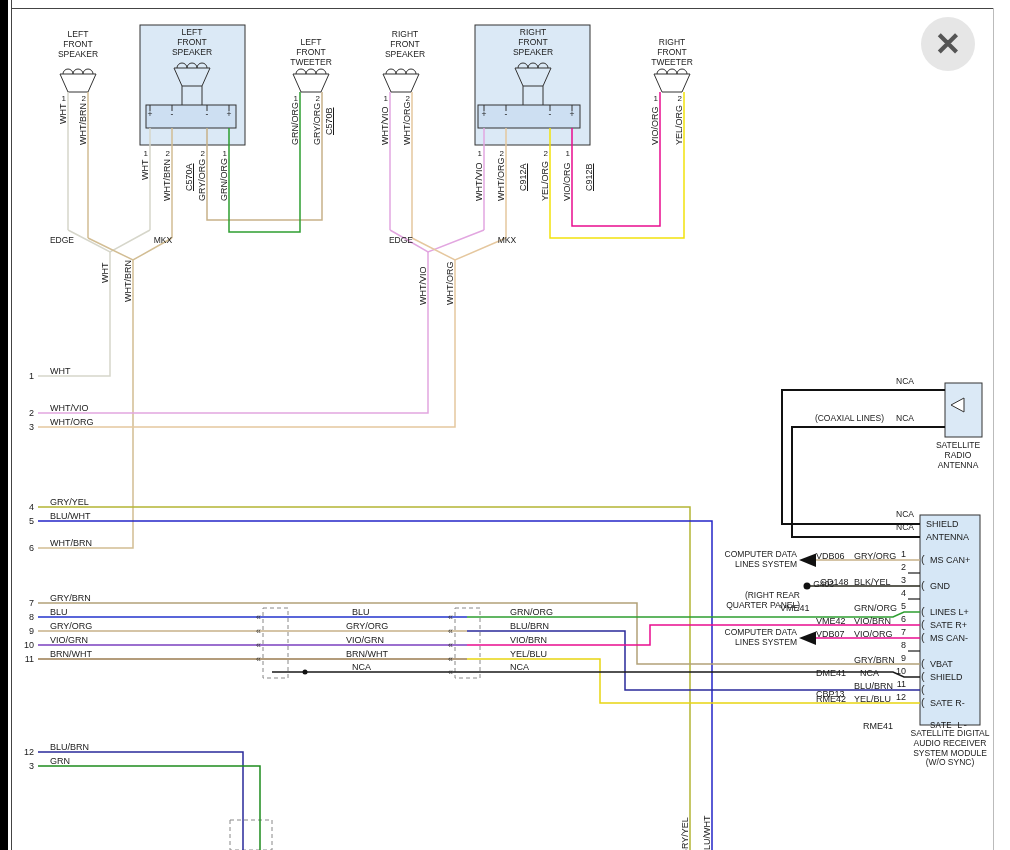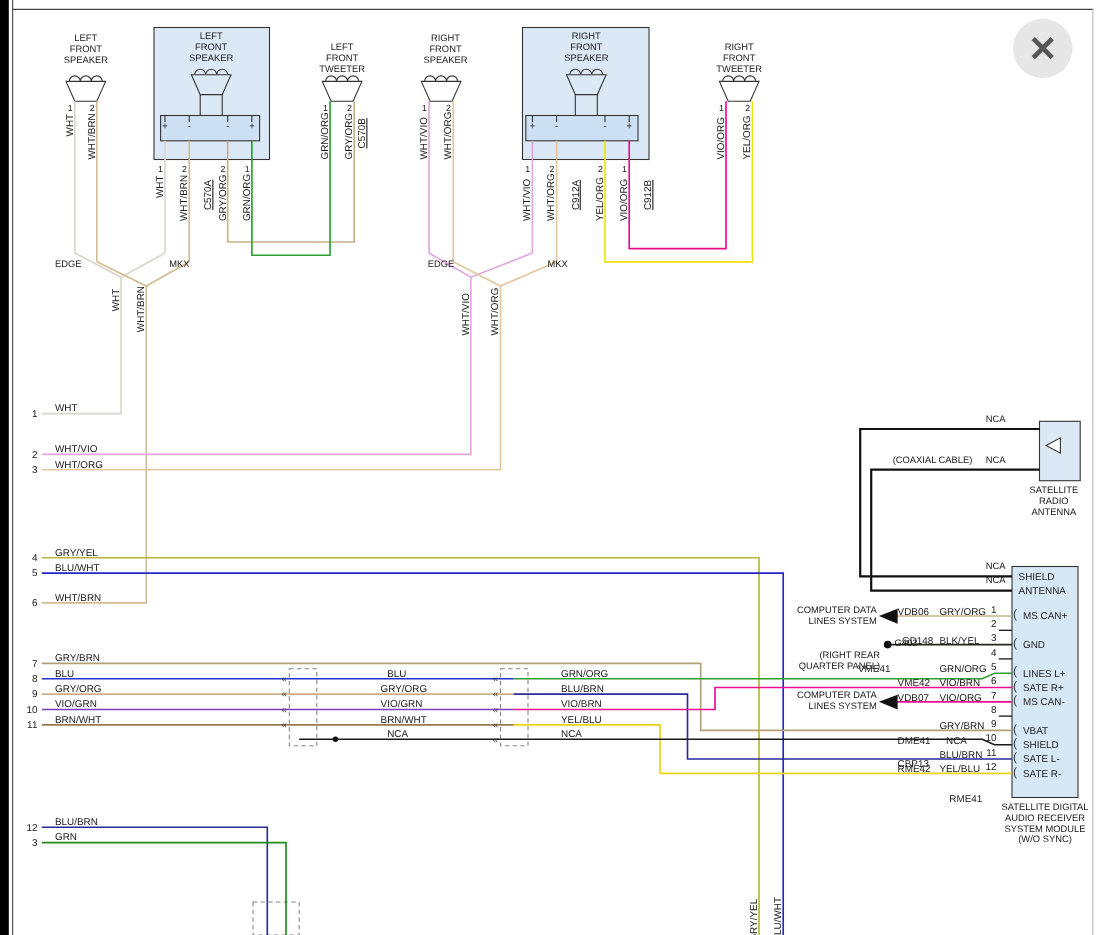--- a/index.html
+++ b/index.html
@@ -283,39 +283,39 @@
       <span class="n" style="left: 906px; top: 692px;">12</span>
       <span class="h" style="left: 926px; top: 519px;">SHIELD</span>
       <span class="h" style="left: 926px; top: 532px;">ANTENNA</span>
       <span class="h" style="left: 930px; top: 555px;">MS CAN+</span>
       <span class="h" style="left: 930px; top: 581px;">GND</span>
       <span class="h" style="left: 930px; top: 607px;">LINES L+</span>
       <span class="h" style="left: 930px; top: 620px;">SATE R+</span>
       <span class="h" style="left: 930px; top: 633px;">MS CAN-</span>
       <span class="h" style="left: 930px; top: 659px;">VBAT</span>
       <span class="h" style="left: 930px; top: 672px;">SHIELD</span>
-      <span class="h" style="left: 930px; top: 685px;">SATE L-</span>
+      <span class="h" style="left: 930px; top: 721px; font-family: Liberation Mono, monospace;">SATE L-</span>
       <span class="h" style="left: 930px; top: 698px;">SATE R-</span>
       <span class="br" style="left: 921px; top: 553px;">(</span>
       <span class="br" style="left: 921px; top: 579px;">(</span>
       <span class="br" style="left: 921px; top: 605px;">(</span>
       <span class="br" style="left: 921px; top: 618px;">(</span>
       <span class="br" style="left: 921px; top: 631px;">(</span>
       <span class="br" style="left: 921px; top: 657px;">(</span>
       <span class="br" style="left: 921px; top: 670px;">(</span>
       <span class="br" style="left: 921px; top: 683px;">(</span>
       <span class="br" style="left: 921px; top: 696px;">(</span>
       <span class="ra" style="left: 797px; top: 550px;">COMPUTER DATA
 LINES SYSTEM</span>
       <span class="ra" style="left: 797px; top: 628px;">COMPUTER DATA
 LINES SYSTEM</span>
       <span class="ra" style="left: 798px; top: 580px; margin-left: 36px;">G403</span>
       <span class="ra" style="left: 800px; top: 591px;">(RIGHT REAR
 QUARTER PANEL)</span>
-      <span class="ra" style="left: 884px; top: 414px;">(COAXIAL CABLE)</span>
+      <span class="ra" style="left: 884px; top: 414px;">(COAXIAL LINES)</span>
       <span class="ra" style="left: 914px; top: 377px;">NCA</span>
       <span class="ra" style="left: 914px; top: 414px;">NCA</span>
       <span class="ra" style="left: 914px; top: 510px;">NCA</span>
       <span class="ra" style="left: 914px; top: 523px;">NCA</span>
       <span class="pn" style="left: 66px; top: 94px;">1</span>
       <span class="pn" style="left: 86px; top: 94px;">2</span>
       <span class="pn" style="left: 298px; top: 94px;">1</span>
       <span class="pn" style="left: 320px; top: 94px;">2</span>
       <span class="pn" style="left: 388px; top: 94px;">1</span>
       <span class="pn" style="left: 410px; top: 94px;">2</span>

